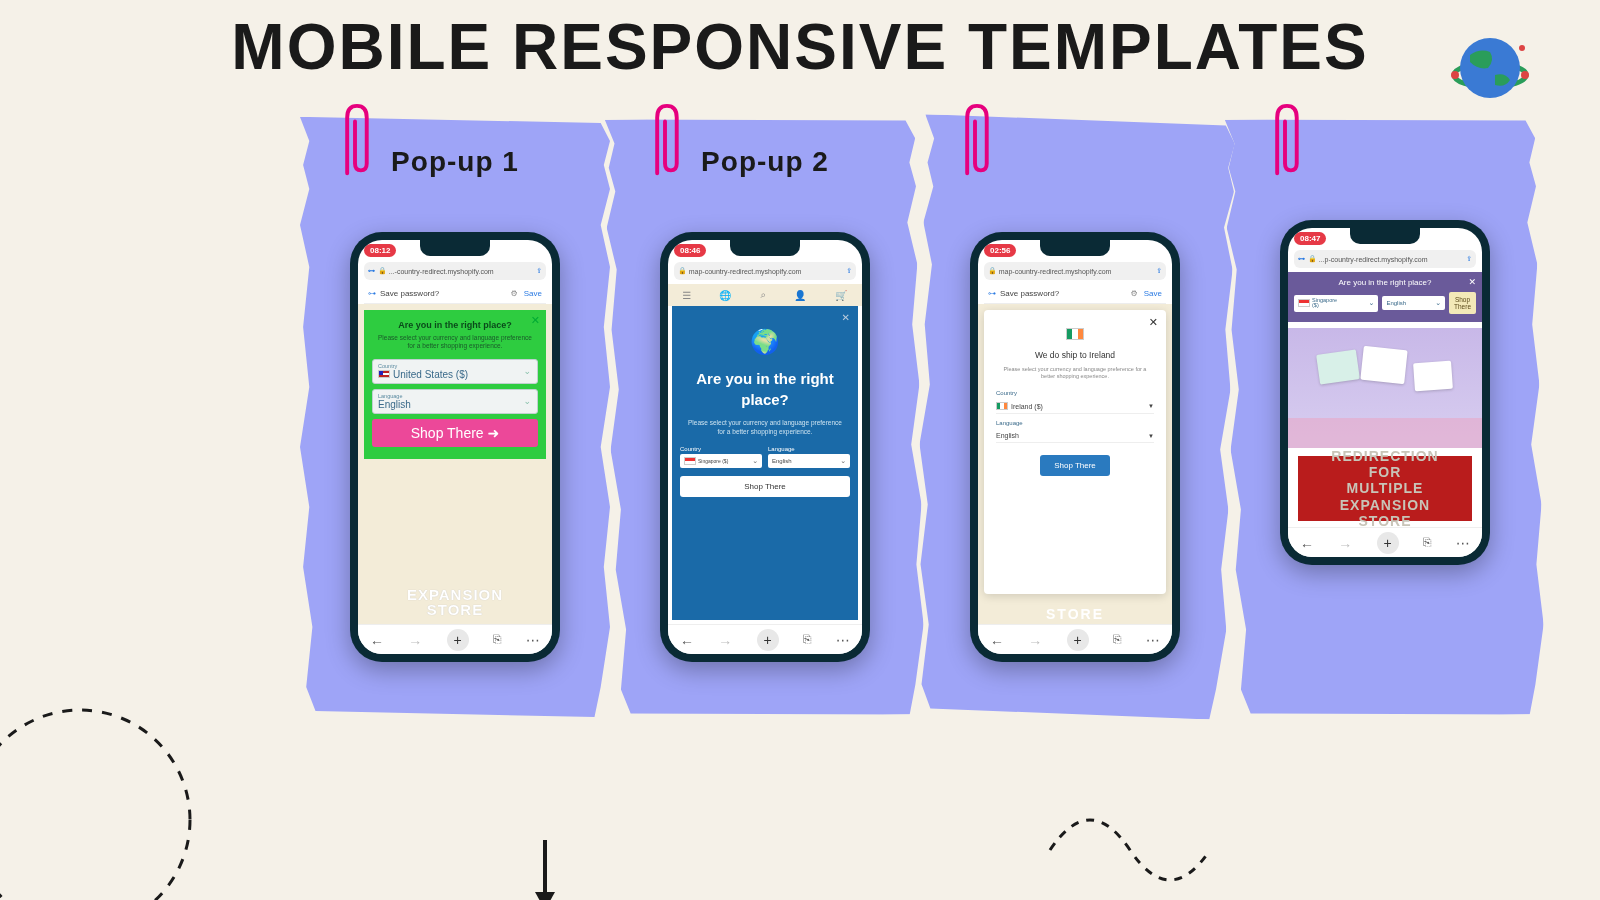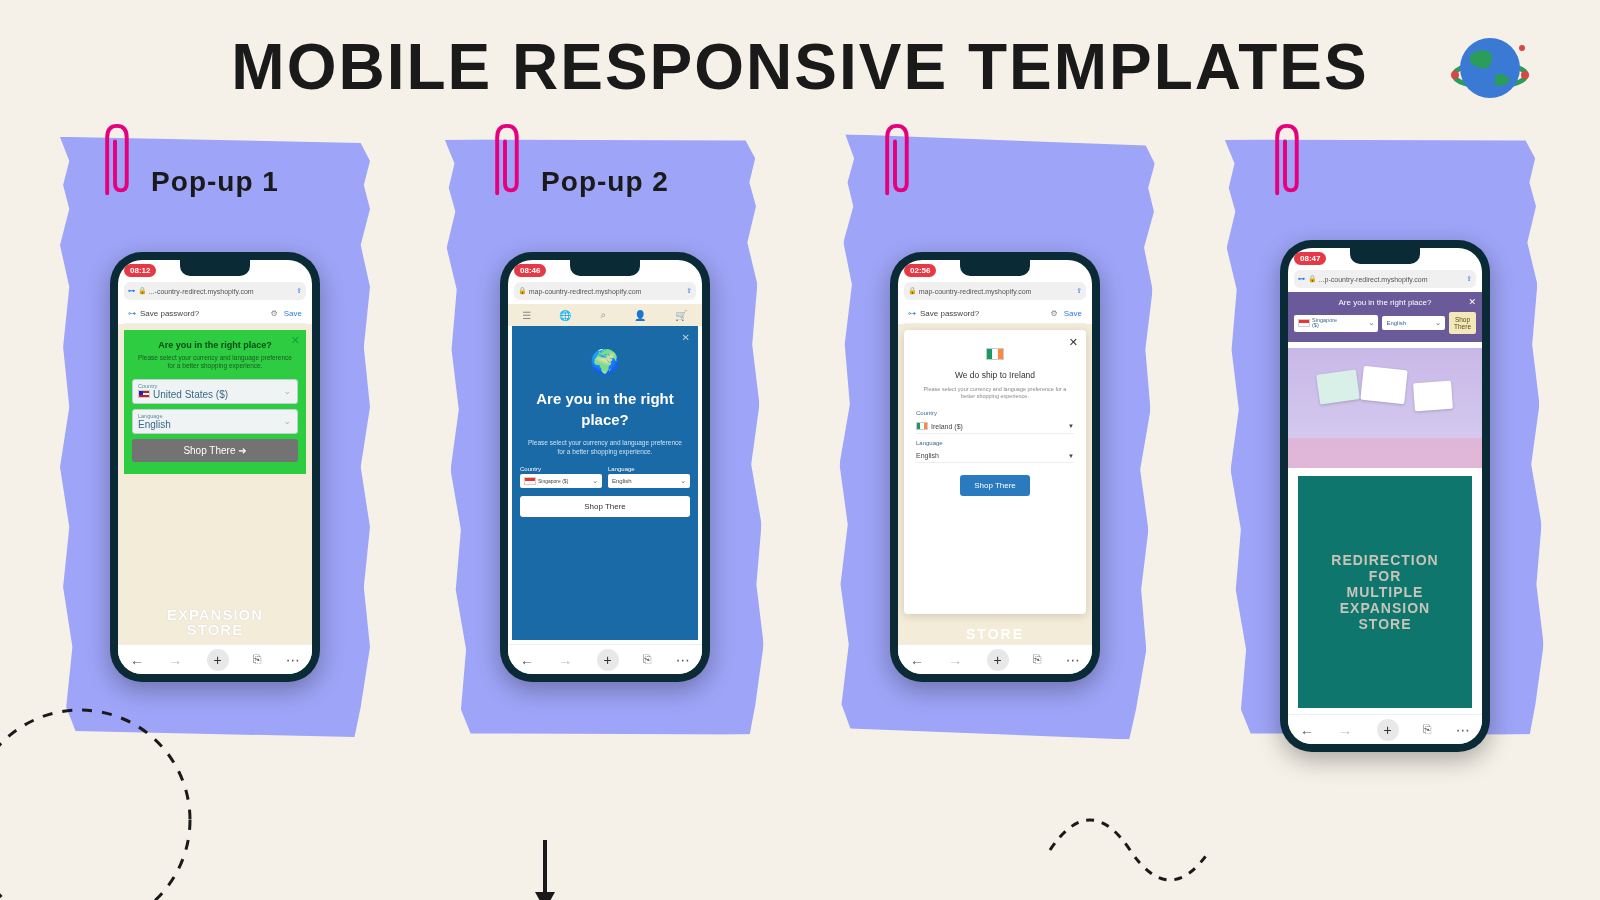--- a/index.html
+++ b/index.html
@@ -1,35 +1,35 @@
 <!DOCTYPE html>
 <html><head>
 <meta charset="utf-8">
 <style>
 * { margin:0; padding:0; box-sizing:border-box; }
 body { width:1600px; height:900px; background:#f5f1e8; font-family:Arial,Helvetica,sans-serif; position:relative; overflow:hidden; }
 
-.title { text-align:center; font-size:64px; font-weight:900; letter-spacing:2px; padding-top:30px; color:#1a1a1a; font-family:"Arial Black",Arial,sans-serif; }
+.title { text-align:center; font-size:64px; font-weight:900; letter-spacing:2px; padding-top:10px; color:#1a1a1a; font-family:"Arial Black",Arial,sans-serif; }
 
 .globe-corner { position:absolute; top:20px; right:60px; width:100px; height:100px; }
 
-.cards { display:flex; justify-content:space-between; gap:42px; margin-top:18px; padding:0 60px; }
+.cards { display:flex; justify-content:flex-end; margin-top:18px; padding:0 60px; }
 
 .card { position:relative; width:310px; height:620px; }
 .paper { position:absolute; top:15px; left:0; width:100%; height:600px; background:#9ea4f7; clip-path:polygon(3% 0,97% 1%,100% 4%,98% 8%,100% 12%,97% 18%,100% 25%,98% 35%,100% 45%,97% 55%,100% 65%,98% 75%,100% 85%,97% 95%,95% 100%,5% 99%,2% 95%,4% 85%,1% 75%,3% 65%,0 55%,3% 45%,1% 35%,3% 25%,0 18%,3% 12%,1% 8%,3% 4%,0 0); }
 .card:nth-child(2) .paper, .card:nth-child(4) .paper { transform:rotate(-1deg); }
 .card:nth-child(3) .paper { transform:rotate(1deg); }
 
 .clip { position:absolute; top:-2px; left:34px; width:42px; height:88px; }
 .clip svg { width:100%; height:100%; }
 
 .card-title { position:absolute; top:44px; width:100%; text-align:center; font-size:28px; font-weight:900; color:#1a1a1a; font-family:"Arial Black",Arial,sans-serif; letter-spacing:1px; }
 
 .phone { position:absolute; top:130px; left:50%; transform:translateX(-50%); width:210px; height:430px; background:#0a2a35; border-radius:32px; padding:8px; box-shadow:0 8px 24px rgba(0,0,0,.3); }
-.card:nth-child(4) .phone { height:512px; top:118px; }
+.card:nth-child(4) .phone { height:345px; top:118px; }
 .screen { width:100%; height:100%; background:#fff; border-radius:24px; position:relative; overflow:hidden; }
 .notch { position:absolute; top:0; left:50%; transform:translateX(-50%); width:70px; height:16px; background:#0a2a35; border-radius:0 0 10px 10px; z-index:10; }
 .time-pill { position:absolute; top:4px; left:6px; background:#e63946; color:#fff; font-size:8px; font-weight:bold; padding:2px 6px; border-radius:8px; z-index:11; }
 
 .urlbar { position:absolute; top:22px; left:6px; right:6px; height:18px; background:#f0f0f0; border-radius:6px; display:flex; align-items:center; padding:0 4px; font-size:7px; color:#555; }
 .urlbar .key { color:#2a7ae2; margin-right:3px; font-weight:bold; }
 .urlbar .lock { margin-right:2px; }
 .urlbar .share { margin-left:auto; color:#2a7ae2; }
 
 .savepw { position:absolute; top:44px; left:6px; right:6px; height:20px; background:#fff; display:flex; align-items:center; font-size:8px; color:#444; padding:0 4px; border-bottom:1px solid #eee; }
@@ -47,21 +47,21 @@
 .bg-beige { position:absolute; inset:0; background:#f3ecd8; }
 .exp-store { position:absolute; bottom:6px; left:0; right:0; text-align:center; font-size:15px; font-weight:900; color:#fff; letter-spacing:1px; line-height:1.05; text-shadow:0 0 1px #bbb; }
 .popup1 { position:absolute; top:6px; left:6px; right:6px; background:#2ecc40; padding:10px 8px 12px; }
 .popup1 .close { position:absolute; top:4px; right:6px; font-size:11px; color:#0a3; cursor:pointer; }
 .popup1 .h { font-size:9px; font-weight:bold; text-align:center; color:#0a4a1a; margin-bottom:4px; }
 .popup1 .sub { font-size:6.5px; text-align:center; color:#1a5a2a; line-height:1.3; margin-bottom:8px; padding:0 6px; }
 .sel { background:#f0f3f3; border:1px solid #c0d0d0; border-radius:3px; padding:3px 5px; margin-bottom:5px; position:relative; }
 .sel .lbl { font-size:5.5px; color:#5a8aa0; }
 .sel .val { font-size:10px; color:#3a6a8a; display:flex; align-items:center; gap:3px; }
 .sel .chev { position:absolute; right:6px; top:50%; transform:translateY(-50%); font-size:9px; color:#5a8a; }
-.btn-shop { background:#737373; color:#fff; font-size:10px; font-weight:500; text-align:center; padding:6px; border-radius:3px; margin-top:3px; }
+.btn-shop { background:#ec4899; color:#fff; font-size:14px; font-weight:500; text-align:center; padding:6px; border-radius:3px; margin-top:3px; }
 
 
 .toprow2 { position:absolute; top:0; left:0; right:0; height:22px; background:#f3ecd8; display:flex; align-items:center; justify-content:space-around; font-size:10px; color:#888; }
 .popup2 { position:absolute; top:22px; left:4px; right:4px; bottom:4px; background:#1a6aa8; padding:12px 8px; }
 .popup2 .close { position:absolute; top:6px; right:8px; color:#bcd; font-size:10px; }
 .popup2 .globe2 { width:32px; height:32px; margin:8px auto 10px; border-radius:50%; display:flex; align-items:center; justify-content:center; font-size:24px; }
 .popup2 .h { color:#fff; font-size:15px; font-weight:bold; text-align:center; line-height:1.4; margin-bottom:8px; }
 .popup2 .sub { color:#cde3f0; font-size:6.5px; text-align:center; line-height:1.4; margin-bottom:10px; padding:0 4px; }
 .row2 { display:flex; gap:6px; margin-bottom:8px; }
 .col2 { flex:1; }
@@ -87,21 +87,21 @@
 .banner4 .h { color:#fff; font-size:8px; font-weight:500; text-align:center; margin-bottom:5px; }
 .banner4 .close { position:absolute; top:5px; right:6px; color:#fff; font-size:9px; }
 .row4 { display:flex; gap:4px; align-items:center; }
 .sel4 { background:#fff; border-radius:2px; padding:3px 4px; font-size:6px; color:#3a6a8a; display:flex; align-items:center; gap:2px; flex:1; }
 .sel4 .chev { margin-left:auto; font-size:7px; }
 .btn4 { background:#f3e9b8; color:#5a4a1a; font-size:6.5px; font-weight:500; text-align:center; padding:4px 5px; border-radius:2px; line-height:1.1; }
 .mid4 { position:absolute; top:56px; left:0; right:0; height:120px; background:linear-gradient(#c8b8e8,#d8cef0); }
 .mid4 .clouds { position:absolute; bottom:0; left:0; right:0; height:30px; background:#e8a8c8; opacity:.6; }
 .mid4 .papers { position:absolute; top:20px; left:30px; right:30px; height:60px; }
 .mid4 .pp { position:absolute; background:#fff; border-radius:2px; box-shadow:0 1px 3px rgba(0,0,0,.2); }
-.redir { position:absolute; top:184px; left:10px; right:10px; bottom:6px; background:#0f766e; display:flex; align-items:center; justify-content:center; }
+.redir { position:absolute; top:184px; left:10px; right:10px; bottom:6px; background:#b91c1c; display:flex; align-items:center; justify-content:center; }
 .redir .txt { font-size:14px; font-weight:900; color:#c8c4b8; letter-spacing:1px; text-align:center; line-height:1.15; }
 
 .flag { display:inline-block; width:12px; height:8px; border:0.5px solid #ccc; vertical-align:middle; }
 .flag-us { background:linear-gradient(#b22 0 33%,#fff 33% 66%,#b22 66%); position:relative; }
 .flag-us::before { content:''; position:absolute; top:0; left:0; width:40%; height:55%; background:#22b; }
 .flag-sg { background:linear-gradient(#e33 0 50%,#fff 50%); }
 .flag-ie { background:linear-gradient(90deg,#169b62 0 33%,#fff 33% 66%,#ff883e 66%); }
 
 .doodle-bl { position:absolute; bottom:-20px; left:-20px; width:260px; height:260px; }
 .doodle-br { position:absolute; bottom:-50px; right:370px; width:200px; height:200px; }

